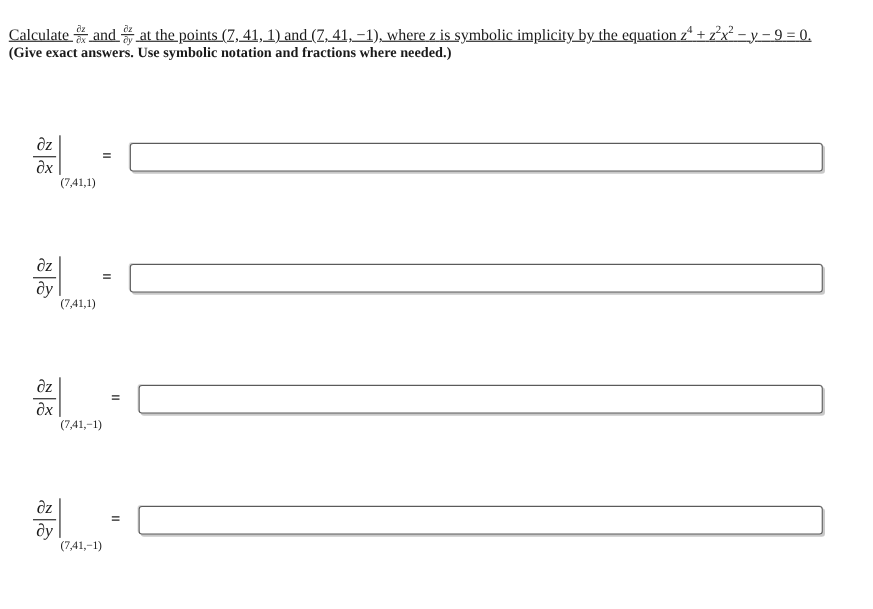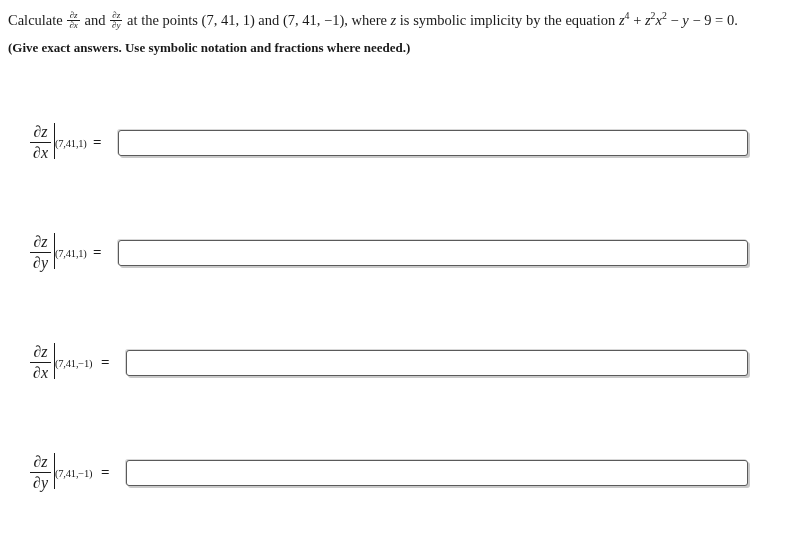--- a/index.html
+++ b/index.html
@@ -13,25 +13,26 @@
     position: relative;
     font-family: "Liberation Serif", "DejaVu Serif", serif;
     color: #1a1a1a;
     overflow: hidden;
   }
 
   
   #problem-statement {
     position: absolute;
     left: 8px;
-    top: 10px;
+    top: 22px;
     width: 782px;
     font-size: 14.5px;
     line-height: 20px;
     white-space: nowrap;
+    text-decoration: underline;
   }
   #instruction-line {
     position: absolute;
     left: 8px;
     top: 38px;
     font-size: 13px;
     line-height: 20px;
     white-space: nowrap;
     font-weight: bold;
   }
@@ -113,21 +114,21 @@
     margin: 0 1px 0 3px;
     position: relative;
     top: -1px;
   }
   .evalsub {
     display: inline-block;
     font-size: 10.5px;
     font-style: normal;
     vertical-align: bottom;
     position: relative;
-    top: 1px;
+    top: 24px;
     left: -1px;
     letter-spacing: -0.2px;
   }
 
   .equals {
     position: absolute;
     top: 0;
     height: 56px;
     display: flex;
     align-items: center;

